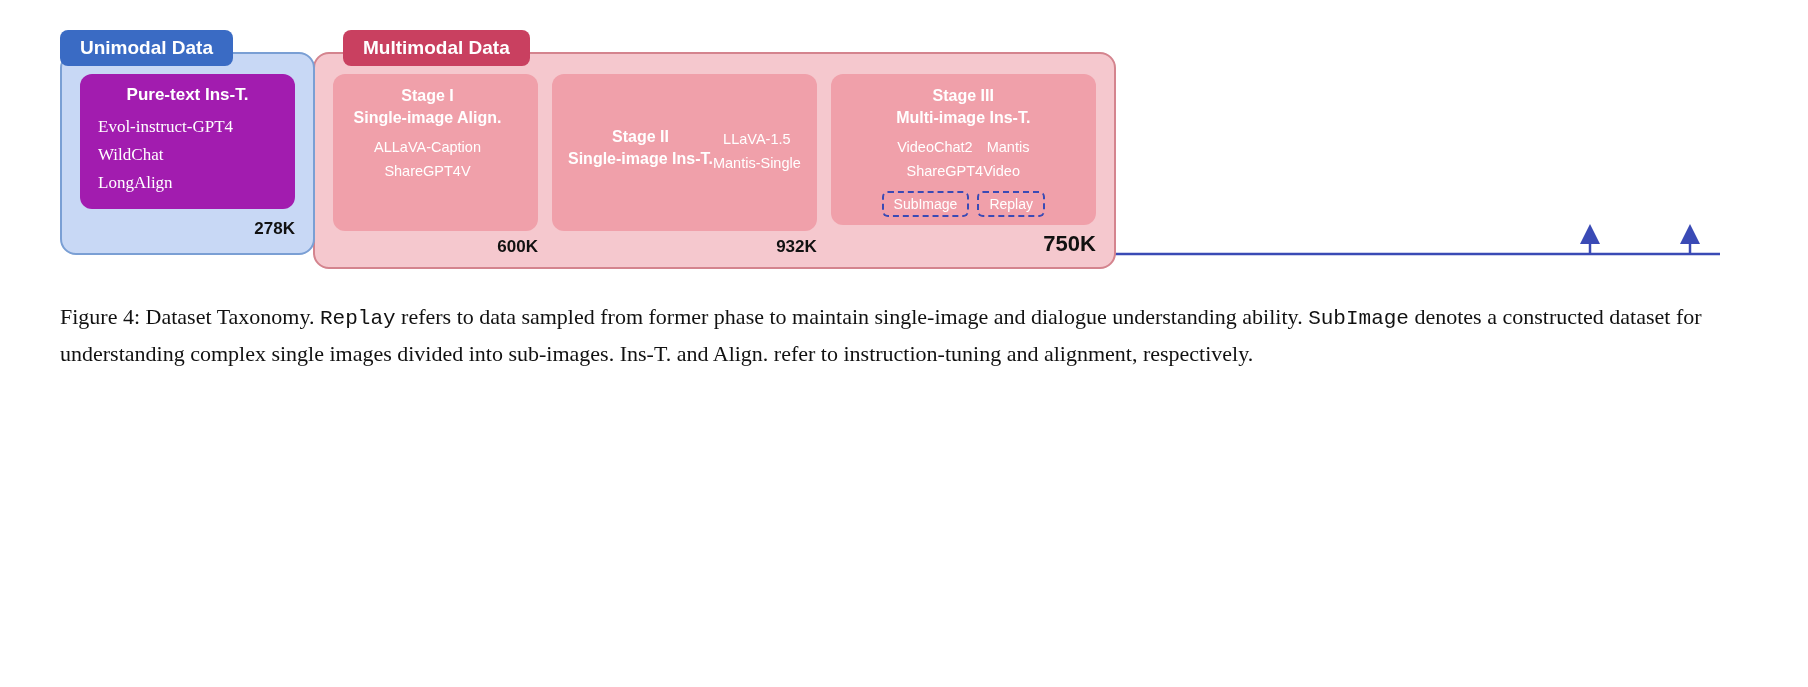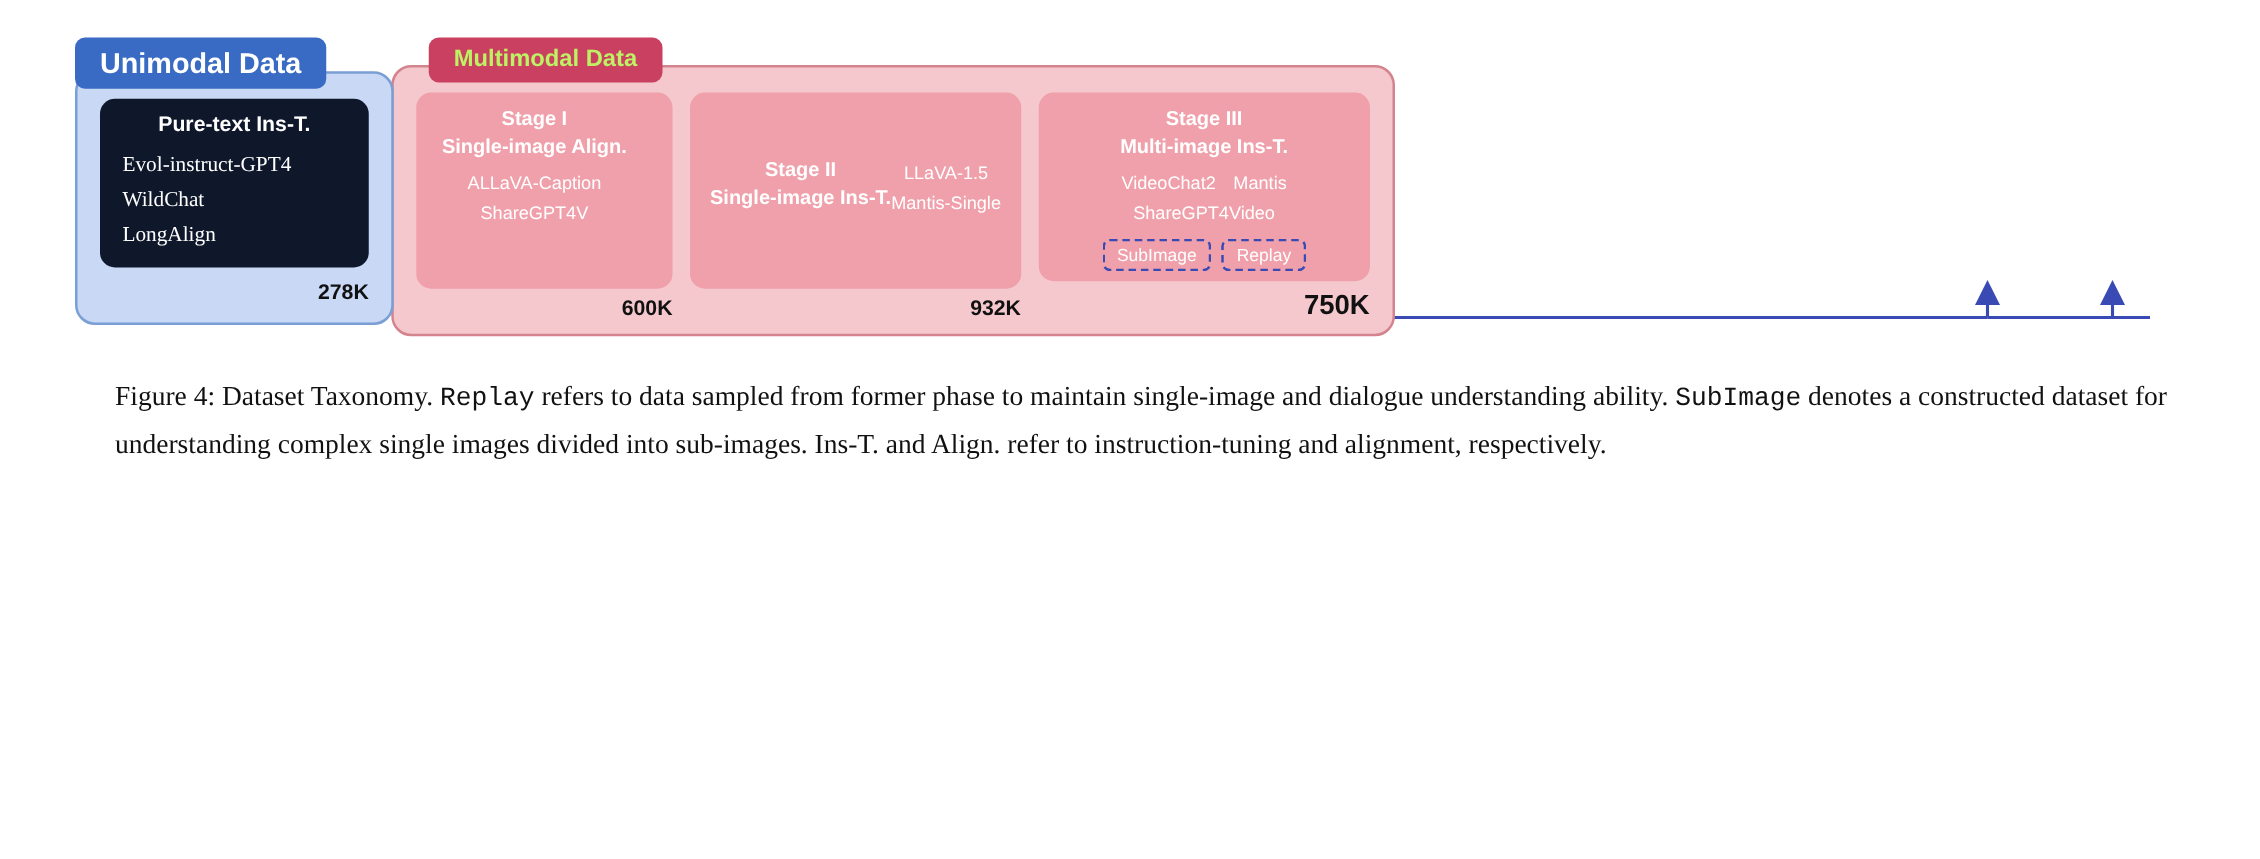--- a/index.html
+++ b/index.html
@@ -20,41 +20,41 @@
 </head>
 <body>
 
 <div class="full-diagram">
 
   <div style="display:flex; flex-direction:row; align-items:flex-start; gap:0; padding: 10px 20px 0 20px;">
 
     <div style="display:flex;flex-direction:column;align-items:flex-start; margin-right:-2px; position:relative; z-index:2;">
 
       <div style="background:#3a6bc4;border-radius:8px;padding:7px 20px;display:inline-block;margin-bottom:-14px;position:relative;z-index:3;">
-        <span style="color:#fff;font-weight:bold;font-size:23px;font-family:Arial,sans-serif;text-align:center;">Unimodal Data</span>
+        <span style="color:#fff;font-weight:bold;font-size:19px;font-family:Arial,sans-serif;text-align:center;">Unimodal Data</span>
       </div>
 
       <div style="background:#c8d8f5;border:2.5px solid #7a9fd4;border-radius:16px;padding:20px 18px 14px 18px;min-width:255px;position:relative;z-index:2;">
 
-        <div style="background:#0f172a;border-radius:12px;padding:11px 18px 12px 18px;margin-bottom:10px;">
+        <div style="background:#a21caf;border-radius:12px;padding:11px 18px 12px 18px;margin-bottom:10px;">
           <div style="color:#fff;font-weight:bold;font-size:17px;font-family:Arial,sans-serif;text-align:center;margin-bottom:8px;">Pure-text Ins-T.</div>
           <div style="color:#fff;font-size:17px;font-family:Liberation Serif, serif;line-height:1.65;text-align:left;">
             <div>Evol-instruct-GPT4</div>
             <div>WildChat</div>
             <div>LongAlign</div>
           </div>
         </div>
         <div style="text-align:right;font-weight:bold;font-size:17px;font-family:Arial,sans-serif;color:#111;">278K</div>
       </div>
     </div>
 
     <div style="display:flex;flex-direction:column;align-items:flex-start;position:relative;z-index:1;">
 
       <div style="background:#c94060;border-radius:8px;padding:7px 20px;display:inline-block;margin-bottom:-14px;position:relative;z-index:3;margin-left:30px;">
-        <span style="color:#bef264;font-weight:bold;font-size:19px;font-family:Arial,sans-serif;">Multimodal Data</span>
+        <span style="color:#ffffff;font-weight:bold;font-size:19px;font-family:Arial,sans-serif;">Multimodal Data</span>
       </div>
 
       <div style="background:#f5c8ce;border:2.5px solid #d4848e;border-radius:16px;padding:20px 18px 0px 18px;display:flex;flex-direction:row;gap:14px;align-items:stretch;position:relative;z-index:1;">
 
         <div style="display:flex;flex-direction:column;min-width:205px;">
           <div style="background:#f0a0aa;border-radius:12px;padding:11px 16px 12px 0;display:flex;flex-direction:column;flex:1;">
             <div style="color:#fff;font-weight:bold;font-size:16px;font-family:Arial,sans-serif;text-align:center;margin-bottom:8px;line-height:1.35;">Stage I<br>Single-image Align.</div>
             <div style="color:#fff;font-size:14.5px;font-family:Arial,sans-serif;line-height:1.65;text-align:center;">
               <div>ALLaVA-Caption</div>
               <div>ShareGPT4V</div>
@@ -110,17 +110,17 @@
         <marker id="arrowhead-blue" markerWidth="8" markerHeight="8" refX="4" refY="4" orient="auto">
           <path d="M0,0 L8,4 L0,8 Z" fill="#3a4ab5"></path>
         </marker>
       </defs>
     </svg>
   </div>
 
 </div>
 
 <div style="margin-top:20px; padding: 0 20px;">
-  <p style="font-size:22px;line-height:1.6;color:#111;font-family:'Times New Roman',Times,serif;max-width:1750px;margin-left:32px;">
+  <p style="font-size:22px;line-height:1.6;color:#111;font-family:'Times New Roman',Times,serif;max-width:1750px;">
     <span style="font-weight:normal;">Figure 4:</span>
     <span> Dataset Taxonomy. </span><span style="font-family:'Courier New',Courier,monospace;font-size:21px;">Replay</span><span> refers to data sampled from former phase to maintain single-image and dialogue understanding ability. </span><span style="font-family:'Courier New',Courier,monospace;font-size:21px;">SubImage</span><span> denotes a constructed dataset for understanding complex single images divided into sub-images.  Ins-T. and Align.  refer to instruction-tuning and alignment, respectively.</span>
   </p>
 </div>
 
 </body></html>

